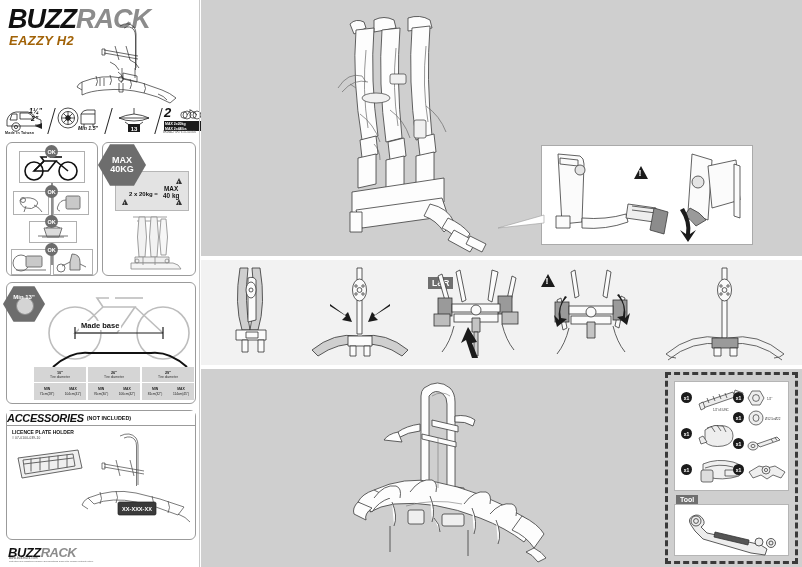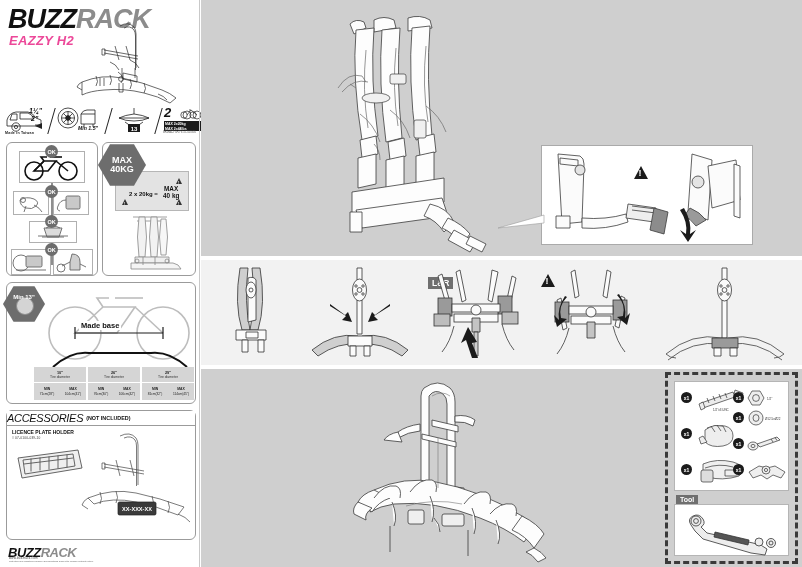--- a/index.html
+++ b/index.html
@@ -7,21 +7,21 @@
        font-family:"Liberation Sans","DejaVu Sans",sans-serif;color:#1a1a1a;}
   #page{position:relative;width:718px;height:567px;background:#fff;}
 
   
   .left-col{position:absolute;left:0;top:0;width:200px;height:567px;background:#fff;}
 
   .brand{position:absolute;left:8px;top:6px;width:190px;height:26px;}
   .brand .b1,.brand .b2{font-weight:bold;font-style:italic;font-size:27px;letter-spacing:-1px;line-height:26px;}
   .brand .b1{color:#111;}
   .brand .b2{color:#8c8c8c;}
-  .model{position:absolute;left:9px;top:33px;font-weight:bold;font-style:italic;font-size:13px;color:#ec4899;letter-spacing:.3px;}
+  .model{position:absolute;left:9px;top:33px;font-weight:bold;font-style:italic;font-size:13px;color:#a16207;letter-spacing:.3px;}
 
   .hero-art{position:absolute;left:60px;top:20px;width:130px;height:85px;}
 
   
   .spec-strip{position:absolute;left:4px;top:106px;width:192px;height:28px;}
   .spec-cell{position:absolute;top:0;height:28px;}
   .slash{position:absolute;top:2px;width:10px;height:26px;}
   .slash:after{content:"";position:absolute;left:4px;top:0;width:1.4px;height:26px;background:#222;transform:skewX(-16deg);}
   .made{position:absolute;left:5px;top:131px;font-size:3.6px;font-weight:bold;color:#222;letter-spacing:.2px;}
   .codeline{position:absolute;right:4px;top:131px;font-size:2.6px;color:#555;}
@@ -74,21 +74,21 @@
   .wcol .hd .a{font-size:3.8px;font-weight:bold;color:#222;line-height:4px;}
   .wcol .hd .b{font-size:3.4px;color:#333;line-height:4px;}
   .wcol .bd{background:#d5d5d5;height:17px;display:flex;}
   .wcell{flex:1;display:flex;flex-direction:column;align-items:center;justify-content:center;}
   .wcell .t{font-size:3.4px;font-weight:bold;color:#222;line-height:4.4px;}
   .wcell .v{font-size:3.2px;color:#222;line-height:4.4px;}
 
   
   .acc-hdr{position:absolute;left:7px;top:411px;width:188px;height:14px;background:#fff;
            display:flex;align-items:center;}
-  .acc-title{font-weight:normal;font-style:italic;font-size:11px;color:#111;letter-spacing:-.3px;}
+  .acc-title{font-weight:bold;font-style:italic;font-size:11px;color:#111;letter-spacing:-.3px;}
   .acc-sub{font-weight:bold;font-size:5.4px;color:#111;margin-left:3px;}
   .acc-rule{position:absolute;left:7px;top:425px;width:188px;height:1px;background:#9b9b9b;}
   .acc-item{position:absolute;left:12px;top:429px;font-weight:bold;font-size:5px;color:#111;}
   .acc-pn{position:absolute;left:12px;top:436px;font-size:3.2px;color:#333;letter-spacing:.2px;}
 
   .footer-brand{position:absolute;left:8px;top:543px;}
   .footer-brand .b1,.footer-brand .b2{font-weight:bold;font-style:italic;font-size:13px;letter-spacing:-.5px;}
   .footer-brand .b1{color:#111;} .footer-brand .b2{color:#8c8c8c;}
   .footer-url{position:absolute;left:9px;top:556px;font-size:3px;color:#444;letter-spacing:.2px;}
   .footer-note{position:absolute;left:9px;top:560px;font-size:2.4px;color:#666;}

